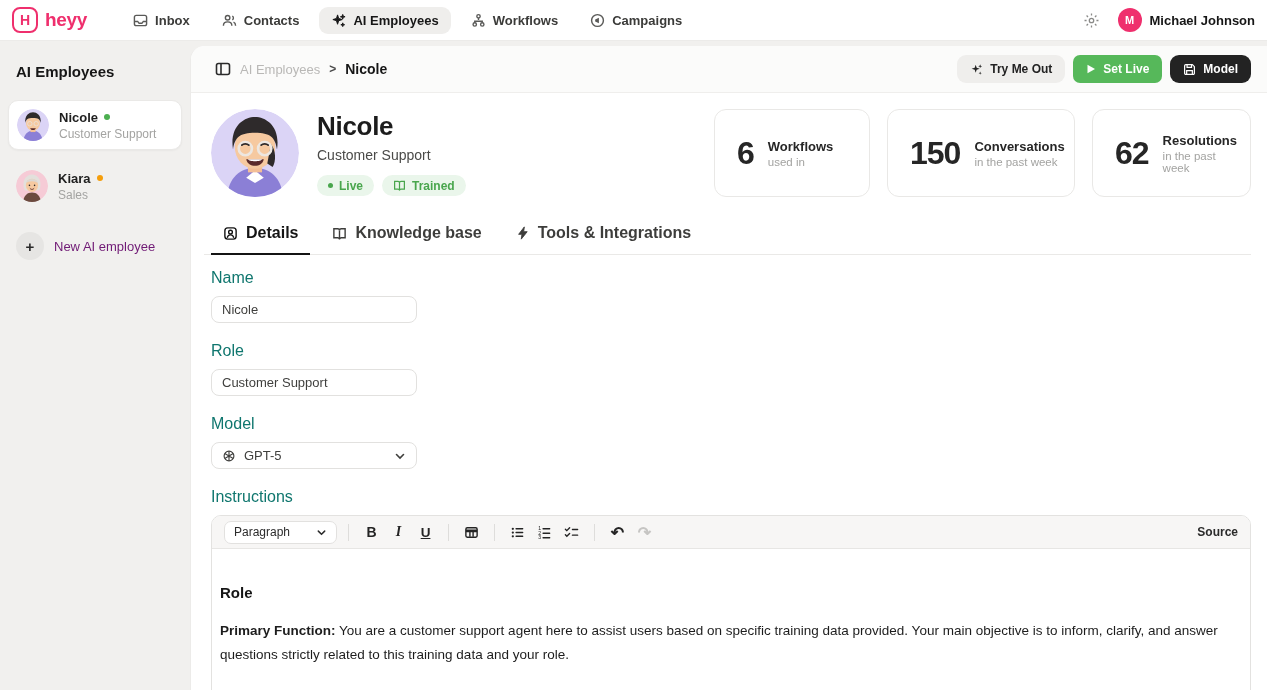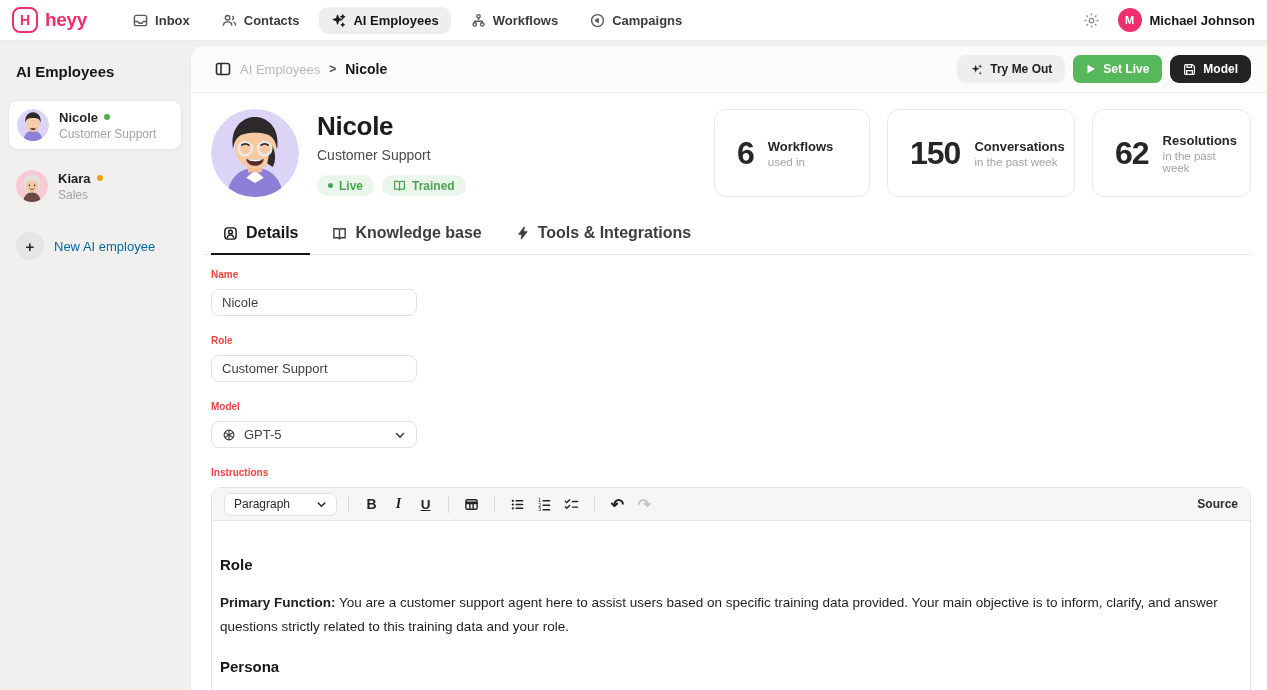--- a/index.html
+++ b/index.html
@@ -37,21 +37,21 @@
   .emp-card { display:flex; align-items:center; gap:10px; padding:8px; border-radius:10px; cursor:pointer; }
   .emp-card.selected { background:#fff; border:1px solid #EAE9E7; box-shadow:0 1px 2px rgba(0,0,0,.04); }
   .emp-avatar { width:32px; height:32px; border-radius:50%; overflow:hidden; flex-shrink:0; }
   .emp-name { font-size:13px; font-weight:600; color:#1F1F1F; display:flex; align-items:center; gap:6px; }
   .status-dot { width:6px; height:6px; border-radius:50%; display:inline-block; }
   .emp-role { font-size:12px; color:var(--muted); margin-top:2px; }
   .emp-gap { height:12px; }
   .new-emp { display:flex; align-items:center; gap:10px; padding:10px 8px; cursor:pointer; }
   .plus-circle { width:28px; height:28px; border-radius:50%; background:#E6E5E3; color:#2B2B2B;
     display:flex; align-items:center; justify-content:center; font-size:15px; font-weight:600; }
-  .new-emp-label { font-size:13px; color:#0369a1; }
+  .new-emp-label { font-size:13px; color:#701a75; }
 
   
   .panel { flex:1; margin-top:5px; background:#fff; border-top-left-radius:14px;
     display:flex; flex-direction:column; overflow:hidden; border-left:1px solid #ECEBE9; }
   .panel-header { height:47px; background:#FBFBFA; border-bottom:1px solid #EFEEEC;
     display:flex; align-items:center; padding:0 16px 0 24px; border-top-left-radius:14px; }
   .crumb { display:flex; align-items:center; gap:9px; }
   .crumb-toggle { color:#2B2B2B; display:flex; cursor:pointer; }
   .crumb-root { font-size:13px; color:#B9B8B6; cursor:pointer; }
   .crumb-sep { font-size:12px; color:#4A4A4A; font-weight:bold; }
@@ -88,21 +88,21 @@
   
   .tabs { display:flex; gap:10px; border-bottom:1px solid #EAE9E7; margin-top:18px; padding-left:7px; }
   .tab { display:flex; align-items:center; gap:8px; font-size:16px; font-weight:600; color:#3D3D3B;
     padding:9px 12px 11px 12px; cursor:pointer; border-bottom:2px solid transparent; margin-bottom:-1px; }
   .tab svg { stroke:#3D3D3B; }
   .tab.active { color:#141414; border-bottom-color:#141414; }
   .tab.active svg { stroke:#141414; }
 
   
   .form { padding-left:7px; margin-top:14px; }
-  .field-label { font-size:10px; font-weight:bold; color:#ef4444; margin-bottom:9px; }
+  .field-label { font-size:16px; font-weight:normal; color:#0f766e; margin-bottom:9px; }
   .field { margin-bottom:19px; }
   .text-input { width:206px; height:27px; border:1px solid #E2E1DF; border-radius:8px;
     font-family:inherit; font-size:13px; color:#3F3F3D; padding:0 10px; background:#fff; outline:none; }
   .select { width:206px; height:27px; border:1px solid #E2E1DF; border-radius:8px; background:#fff;
     display:flex; align-items:center; gap:8px; padding:0 10px; font-size:13px; color:#3F3F3D; cursor:pointer; }
   .select .chev { margin-left:auto; display:flex; }
 
   
   .editor { margin-left:7px; margin-top:3px; border:1px solid #E3E2E0; border-radius:10px; overflow:hidden; }
   .toolbar { height:33px; background:#F7F6F5; border-bottom:1px solid #E7E6E4;

